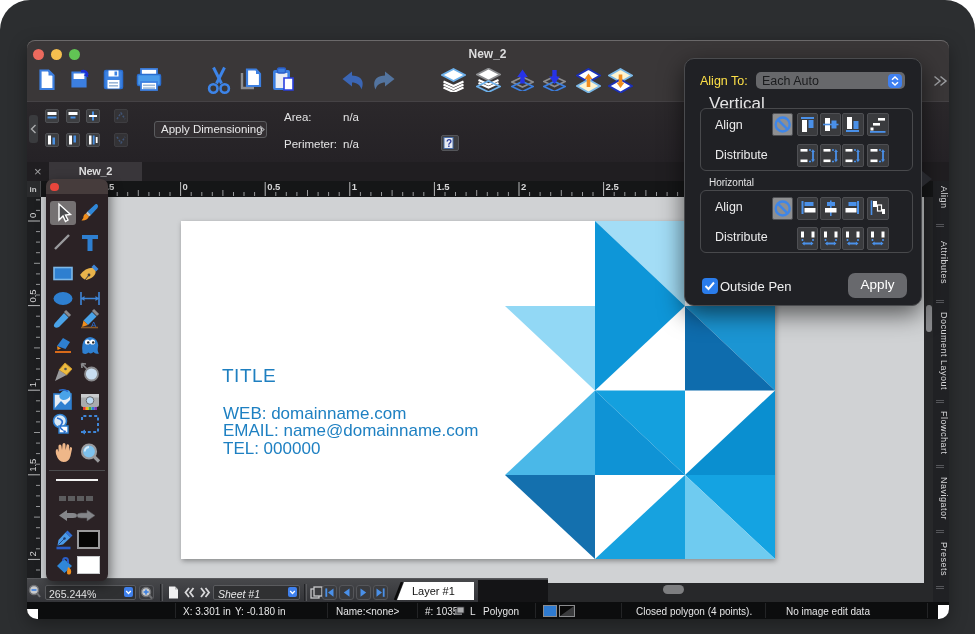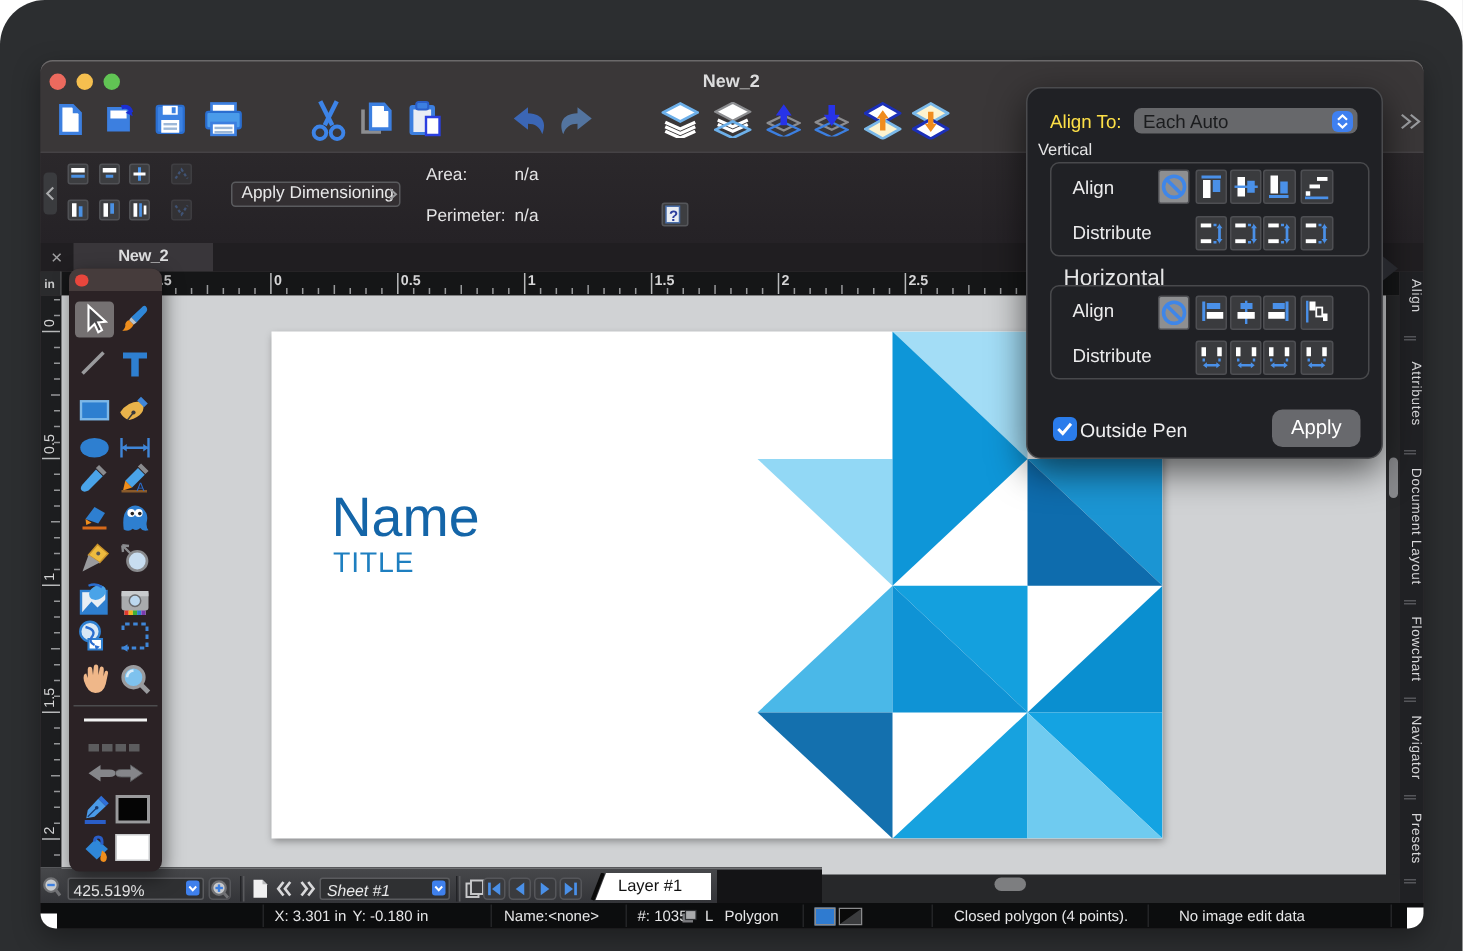--- a/index.html
+++ b/index.html
@@ -309,22 +309,22 @@
         <path d="M414 85 L504 85 L414 169.5 Z" fill="#0e96d8"></path>
         <path d="M414 169.5 L504 169.5 L504 254 Z" fill="#14a0de"></path>
         <path d="M414 169.5 L504 254 L414 254 Z" fill="#0f93d5"></path>
         <path d="M504 254 L504 338 L414 338 Z" fill="#17a2df"></path>
         <path d="M504 85 L594 85 L594 169.5 Z" fill="#1b95d3"></path>
         <path d="M504 85 L594 169.5 L504 169.5 Z" fill="#0e6cad"></path>
         <path d="M594 169.5 L594 254 L504 254 Z" fill="#0a8fd0"></path>
         <path d="M504 254 L594 254 L594 338 Z" fill="#14a3e2"></path>
         <path d="M504 254 L594 338 L504 338 Z" fill="#6fcbf0"></path>
       </svg>
-<div class="txt" style="left:194px;top:284px;font-size:37px;color:#1465a8;">Name</div>
 <div class="txt" style="left:195px;top:325px;font-size:19px;color:#1e7fc0;letter-spacing:0.5px">TITLE</div>
+<div class="txt" style="left:196px;top:365px;font-size:17px;color:#1e80c2;line-height:17.3px">WEB: domainname.com<br>EMAIL: name@domainname.com<br>TEL: 000000</div>
 <div class="abs" style="left:897px;top:157px;width:9px;height:389px;background:#27282a"></div>
 <div class="abs" style="left:898.5px;top:296px;width:0px;height:0px;"></div>
 <div class="abs" style="left:898.5px;top:265px;width:6px;height:27px;border-radius:3px;background:#88898c"></div>
 <div class="abs" style="left:906px;top:141px;width:16px;height:422px;background:#202124"></div>
 <div class="abs" style="left:906px;top:132px;width:16px;height:50px;color:#d8d8da;font-size:9px;writing-mode:vertical-rl;text-align:center;letter-spacing:0.5px;">Align</div>
 <div class="abs" style="left:906px;top:188px;width:16px;height:70px;color:#d8d8da;font-size:9px;writing-mode:vertical-rl;text-align:center;letter-spacing:0.5px;">Attributes</div>
 <div class="abs" style="left:906px;top:264px;width:16px;height:94px;color:#d8d8da;font-size:9px;writing-mode:vertical-rl;text-align:center;letter-spacing:0.5px;">Document Layout</div>
 <div class="abs" style="left:906px;top:364px;width:16px;height:58px;color:#d8d8da;font-size:9px;writing-mode:vertical-rl;text-align:center;letter-spacing:0.5px;">Flowchart</div>
 <div class="abs" style="left:906px;top:429px;width:16px;height:59px;color:#d8d8da;font-size:9px;writing-mode:vertical-rl;text-align:center;letter-spacing:0.5px;">Navigator</div>
 <div class="abs" style="left:906px;top:494px;width:16px;height:50px;color:#d8d8da;font-size:9px;writing-mode:vertical-rl;text-align:center;letter-spacing:0.5px;">Presets</div>
@@ -334,21 +334,21 @@
 <div class="abs" style="left:909px;top:425px;width:8px;height:3px;border-top:1px solid #55565a;border-bottom:1px solid #55565a"></div>
 <div class="abs" style="left:909px;top:490px;width:8px;height:3px;border-top:1px solid #55565a;border-bottom:1px solid #55565a"></div>
 <div class="abs" style="left:909px;top:546px;width:8px;height:3px;border-top:1px solid #55565a;border-bottom:1px solid #55565a"></div>
 <div class="abs" style="left:0px;top:538px;width:521px;height:24px;background:linear-gradient(#47484b,#333438);border-top:1px solid #57585b"></div>
 <svg class="abs" style="left:1px;top:544px;" width="13" height="14" viewBox="0 0 13 14">
         <circle cx="6" cy="6" r="4.5" fill="#c8cacc" stroke="#707174" stroke-width="1.5"></circle>
         <rect x="3.5" y="5.2" width="5" height="1.6" fill="#3c7fe0"></rect>
         <path d="M9 9 L12 13" stroke="#707174" stroke-width="2"></path>
       </svg>
 <div class="abs" style="left:18px;top:545px;width:91px;height:15px;background:#2f3032;border:1px solid #5a5b5e;border-radius:2px"></div>
-<div class="txt" style="left:22px;top:548px;font-size:10.5px;color:#e8e8e9;">425.519%</div>
+<div class="txt" style="left:22px;top:548px;font-size:10.5px;color:#e8e8e9;">265.244%</div>
 <div class="abs" style="left:97px;top:547px;width:9px;height:10px;background:#3f80ec;border-radius:2px"></div>
 <svg class="abs" style="left:97px;top:547px;" width="9" height="10" viewBox="0 0 9 10">
         <path d="M2.2 4 L4.5 6.5 L6.8 4" stroke="#fff" stroke-width="1.3" fill="none"></path>
       </svg>
 <div class="abs" style="left:112px;top:545px;width:15px;height:15px;background:#3a3b3e;border:1px solid #55565a;border-radius:3px"></div>
 <svg class="abs" style="left:112px;top:545px;" width="15" height="15" viewBox="0 0 15 15">
         <circle cx="7" cy="7" r="4.5" fill="#c8cacc" stroke="#707174" stroke-width="1.5"></circle>
         <rect x="4.6" y="6.2" width="5" height="1.6" fill="#3c7fe0"></rect>
         <rect x="6.2" y="4.6" width="1.6" height="5" fill="#3c7fe0"></rect>
         <path d="M10 10 L13 13.5" stroke="#707174" stroke-width="2"></path>
@@ -560,25 +560,25 @@
 </div>
 <div class="abs" style="left:684px;top:58px;width:238px;height:248px;background:#202125;border:1px solid #4a4b4e;border-radius:10px;box-shadow:0 8px 24px rgba(0,0,0,0.6)">
 <div class="txt" style="left:15px;top:15px;font-size:12.5px;color:#fde047;">Align To:</div>
 <div class="abs" style="left:71px;top:13px;width:149px;height:17px;background:#67686b;border-radius:5px"></div>
 <div class="txt" style="left:77px;top:14.5px;font-size:12.5px;color:#1b1c1e;">Each Auto</div>
 <div class="abs" style="left:203px;top:14.5px;width:14px;height:14px;background:#3f80f0;border-radius:4px"></div>
 <svg class="abs" style="left:203px;top:14.5px;" width="14" height="14" viewBox="0 0 14 14">
         <path d="M4 5.8 L7 3 L10 5.8" stroke="#fff" stroke-width="1.5" fill="none"></path>
         <path d="M4 8.2 L7 11 L10 8.2" stroke="#fff" stroke-width="1.5" fill="none"></path>
       </svg>
-<div class="txt" style="left:7px;top:35px;font-size:11px;color:#e4e4e5;">Vertical</div>
+<div class="txt" style="left:24px;top:35px;font-size:17px;color:#e4e4e5;">Vertical</div>
 <div class="abs" style="left:15px;top:49px;width:213px;height:63px;border:1px solid #48494c;border-radius:6px"></div>
 <div class="txt" style="left:30px;top:59px;font-size:12.5px;color:#ececed;">Align</div>
 <div class="txt" style="left:30px;top:89px;font-size:12.5px;color:#ececed;">Distribute</div>
-<div class="txt" style="left:24px;top:118px;font-size:15px;color:#e4e4e5;">Horizontal</div>
+<div class="txt" style="left:24px;top:118px;font-size:10px;color:#e4e4e5;">Horizontal</div>
 <div class="abs" style="left:15px;top:131px;width:213px;height:63px;border:1px solid #48494c;border-radius:6px"></div>
 <div class="txt" style="left:30px;top:141px;font-size:12.5px;color:#ececed;">Align</div>
 <div class="txt" style="left:30px;top:171px;font-size:12.5px;color:#ececed;">Distribute</div>
 <div class="abs" style="left:86.5px;top:54px;width:21.5px;height:23px;background:#8e8f91;border:1px solid #4e4f53;border-radius:2px"></div>
 <svg class="abs" style="left:86.5px;top:54px;" width="21.5" height="23" viewBox="0 0 21.5 23">
         <circle cx="10.7" cy="11.5" r="7" stroke="#3f86e8" stroke-width="2.4" fill="none"></circle>
         <path d="M5.8 6.6 L15.6 16.4" stroke="#3f86e8" stroke-width="2.4"></path>
       </svg>
 <div class="abs" style="left:111.6px;top:54px;width:21.5px;height:23px;background:#3a3b3e;border:1px solid #4e4f53;border-radius:2px"></div>
 <svg class="abs" style="left:111.6px;top:54px;" width="21.5" height="23" viewBox="0 0 21.5 23">

